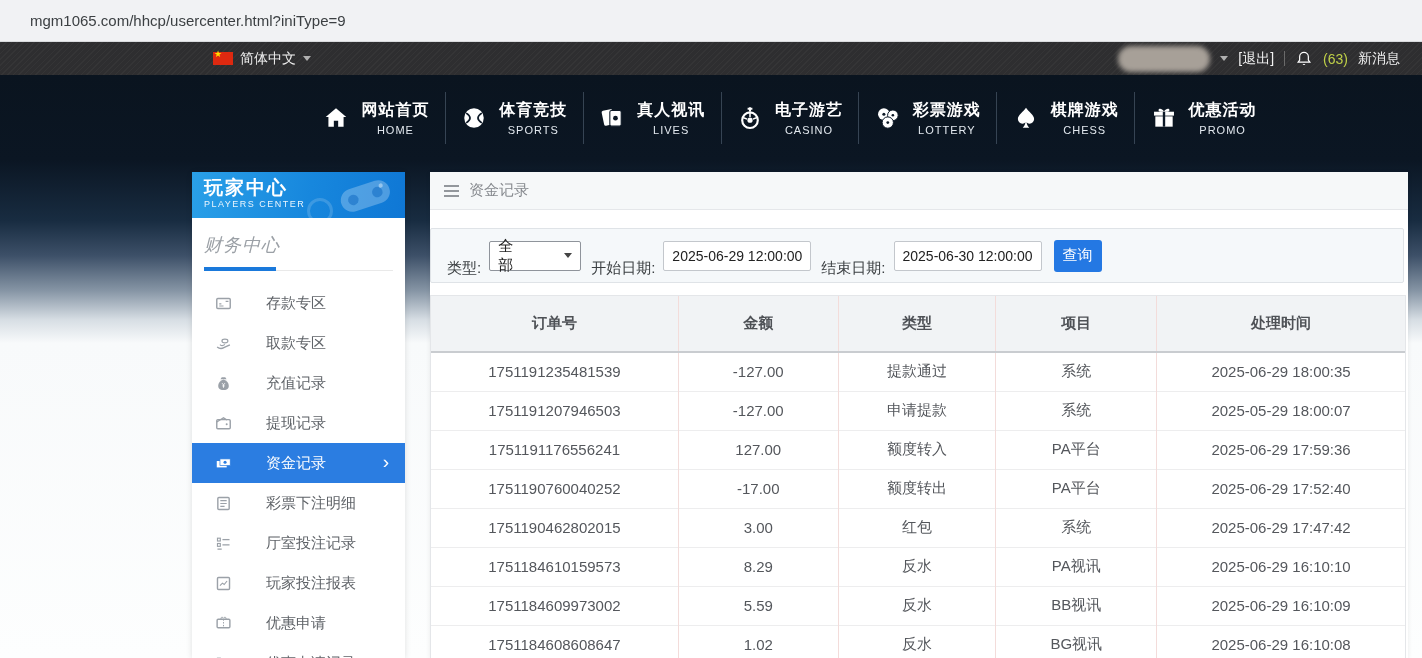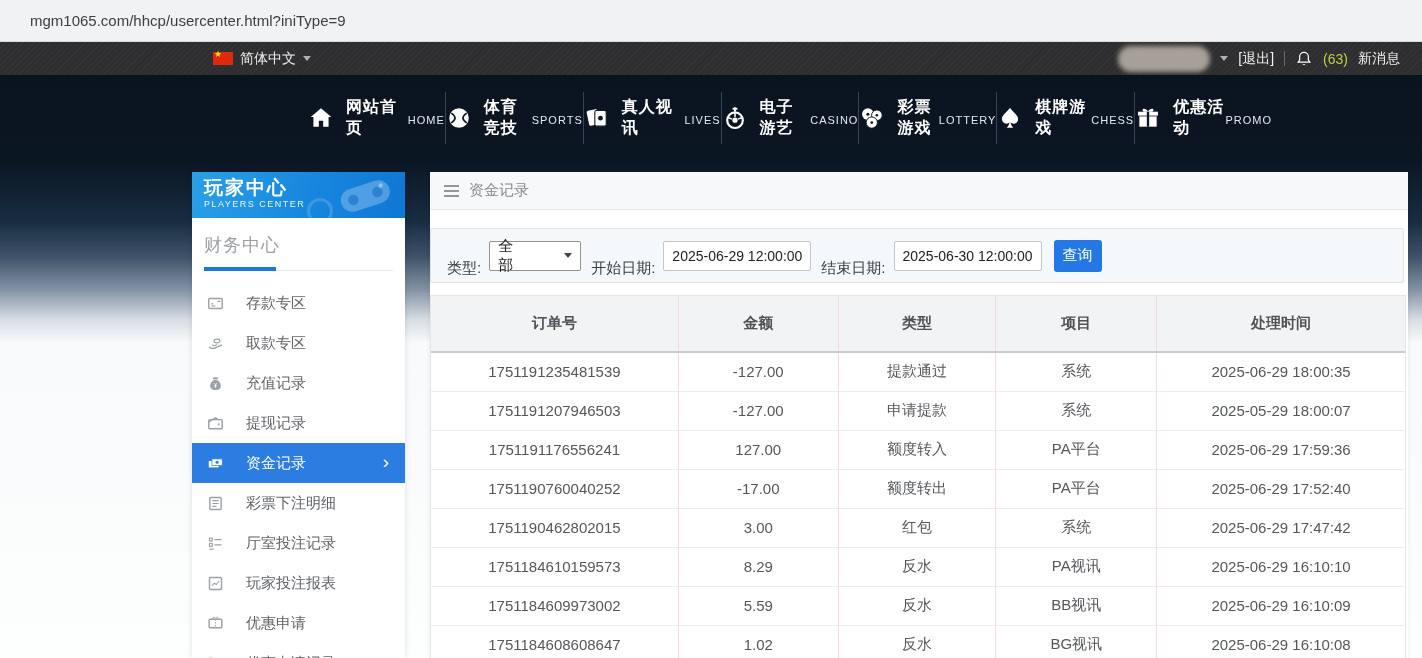--- a/index.html
+++ b/index.html
@@ -32,40 +32,40 @@
              background:linear-gradient(180deg,#0a141f 0%,#0b1623 14.6%,#182c41 25%,#3d5068 31%,
                         #8695a5 37%,#d7dee4 42%,#f8fafb 46%,#fdfefe 100%); }
 
   
   .navbar { position:absolute; top:75px; left:0; width:100%; height:85px; }
   .nav-row { position:absolute; left:308px; top:17px; width:964px; display:flex; }
   .nav-item { flex:1; display:flex; align-items:center; justify-content:center; gap:12px; height:52px;
               cursor:pointer; }
   .nav-item:not(:last-child) { border-right:1px solid rgba(125,145,165,.38); }
   .nav-icon { display:flex; align-items:center; }
-  .nav-text { display:flex; flex-direction:row; align-items:center; }
+  .nav-text { display:flex; flex-direction:column; align-items:center; }
   .nav-zh { color:#fff; font-size:16px; font-weight:bold; letter-spacing:1px; }
   .nav-en { color:#e3e9ef; font-size:11px; letter-spacing:1px; margin-top:3px; }
 
   
   .sidebar { position:absolute; left:192px; top:172px; width:213px; height:486px; background:#fff;
              box-shadow:0 1px 6px rgba(0,0,0,.12); }
   .sb-header { height:46px; background:linear-gradient(100deg,#2aa0e8 0%,#1787dd 55%,#0f77d5 100%);
                position:relative; overflow:hidden; padding:5px 0 0 12px; }
   .sb-header-zh { color:#fff; font-size:19px; font-weight:bold; letter-spacing:2px; line-height:22px; }
   .sb-header-en { color:#eaf5fd; font-size:9px; letter-spacing:1.5px; }
   .sb-gamepad { position:absolute; right:8px; top:2px; opacity:.85; }
   .sb-ring { position:absolute; left:115px; top:26px; width:26px; height:26px; border:3px solid rgba(255,255,255,.16);
              border-radius:50%; }
-  .sb-section { padding:15px 12px 2px 12px; }
+  .sb-section { padding:15px 12px 2px 12px;font-style:italic; }
   .sb-section-title { color:#9ba0a6; font-size:18px; letter-spacing:1px; }
   .sb-underline { position:relative; height:1px; background:#e9e9e9; margin-top:13px; }
   .sb-underline:before { content:""; position:absolute; left:0; top:-3px; width:72px; height:4px; background:#1a79db; }
   .sb-menu { padding-top:10px; }
-  .sb-item { height:40px; display:flex; align-items:center; padding-left:14px; gap:22px; color:#5f6368;
+  .sb-item { height:40px; display:flex; align-items:center; padding-left:22px; gap:34px; color:#5f6368;
              font-size:15px; cursor:pointer; position:relative; }
   .sb-item .sb-icon { width:18px; display:flex; justify-content:center; color:#9ba1a8; }
   .sb-item.active { background:#2b7de1; color:#fff; }
   .sb-item.active .sb-icon { color:#fff; }
   .sb-chevron { position:absolute; right:16px; top:50%; transform:translateY(-54%); color:#fff; font-size:19px; }
 
   
   .main { position:absolute; left:430px; top:172px; width:978px; height:486px; background:#fff;
           box-shadow:0 1px 5px rgba(0,0,0,.08); }
   .breadcrumb { height:38px; background:#f6f8f9; border-bottom:1px solid #e5e7ea; display:flex;

